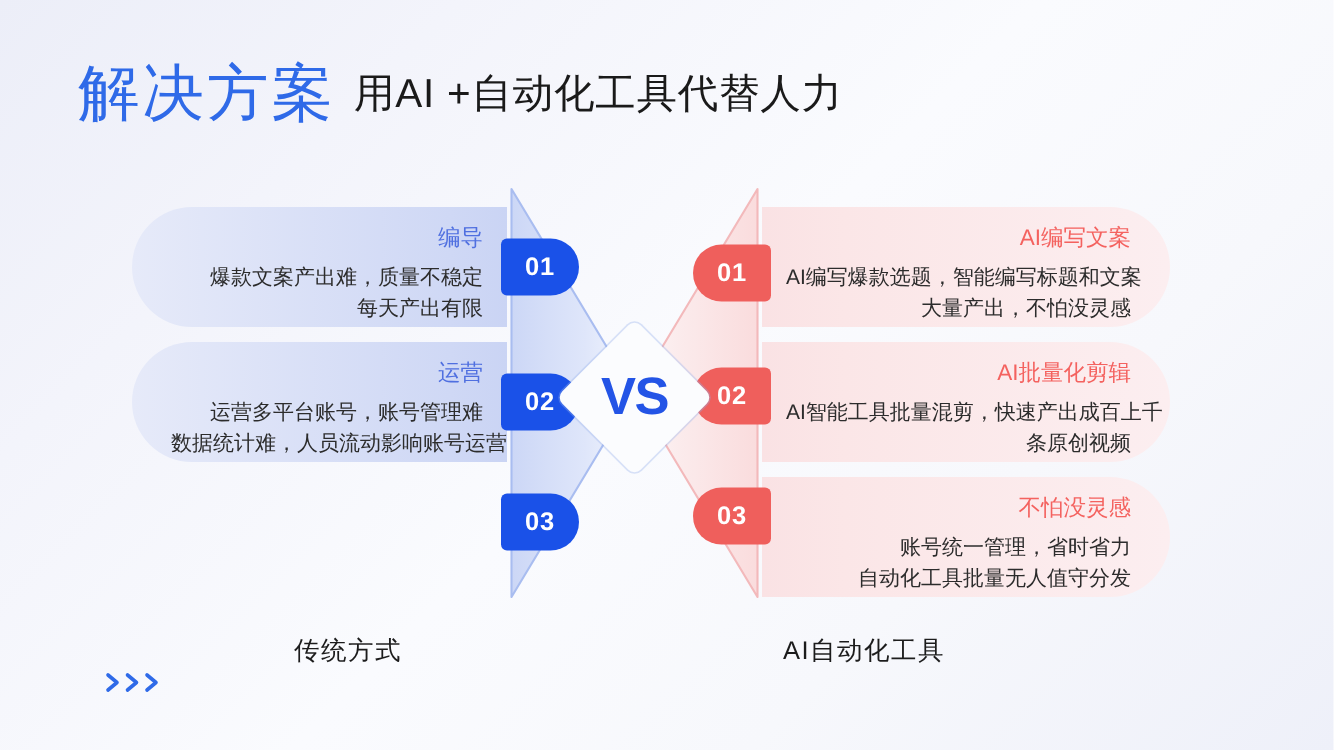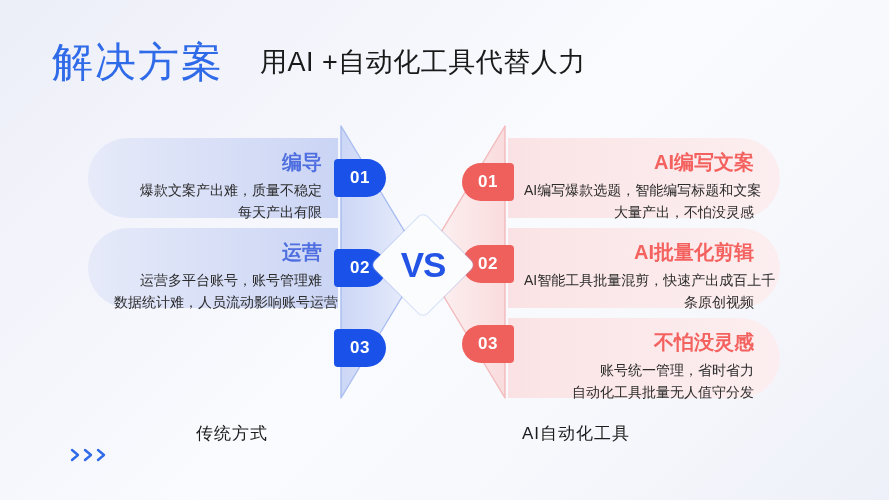--- a/index.html
+++ b/index.html
@@ -11,42 +11,42 @@
   }
   #slide{position:absolute;inset:0;}
 
   
   .header{position:absolute;left:52px;top:42px;display:flex;align-items:center;}
   .title-main{
     font-size:41px;line-height:1;font-weight:400;color:#2f6ae8;letter-spacing:2px;
     font-family:"Liberation Sans","DejaVu Sans",sans-serif;
   }
   .title-sub{
-    font-size:27px;line-height:1;font-weight:400;color:#1a1a1a;margin-left:36px;letter-spacing:.5px;
+    font-size:27px;line-height:1;font-weight:400;color:#1a1a1a;margin-left:12px;letter-spacing:.5px;
   }
 
   
   .col{position:absolute;top:138px;}
   .col-left{left:88px;width:250px;}
   .col-right{left:508px;width:272px;}
 
   .card{
     position:relative;height:80px;margin-bottom:10px;box-sizing:border-box;
   }
   .card-left{
     background:linear-gradient(90deg,#e6eaf9 0%,#cfd8f5 85%,#cad4f4 100%);
     border-radius:40px 0 0 40px;
     text-align:right;padding:11px 16px 0 26px;
   }
   .card-right{
     background:linear-gradient(90deg,#fae2e4 0%,#fbe6e7 20%,#fceef0 100%);
     border-radius:0 40px 40px 0;
     text-align:right;padding:11px 26px 0 16px;
   }
-  .card-title{font-size:20px;font-weight:700;line-height:1.3;margin:0 0 5px 0;}
+  .card-title{font-size:15px;font-weight:400;line-height:1.3;margin:0 0 5px 0;}
   .card-left .card-title{color:#4f6fe0;}
   .card-right .card-title{color:#f4625f;}
   .card-body{font-size:14px;line-height:1.55;color:#2c2c2c;font-weight:400;}
   .card-body div{white-space:nowrap;}
 
   
   .arrows{position:absolute;left:0;top:0;width:889px;height:500px;pointer-events:none;}
 
   
   .vs-wrap{

